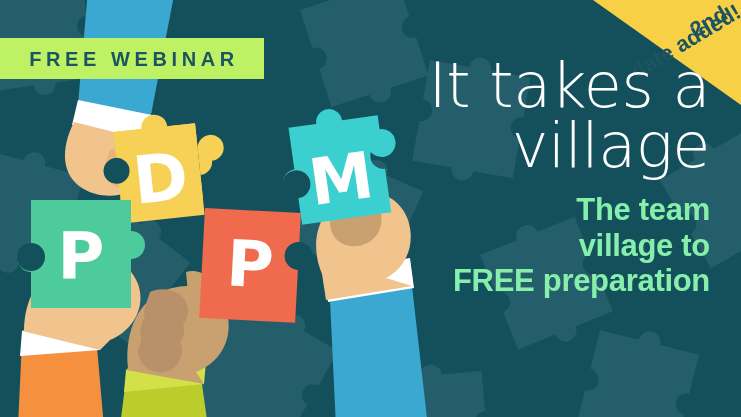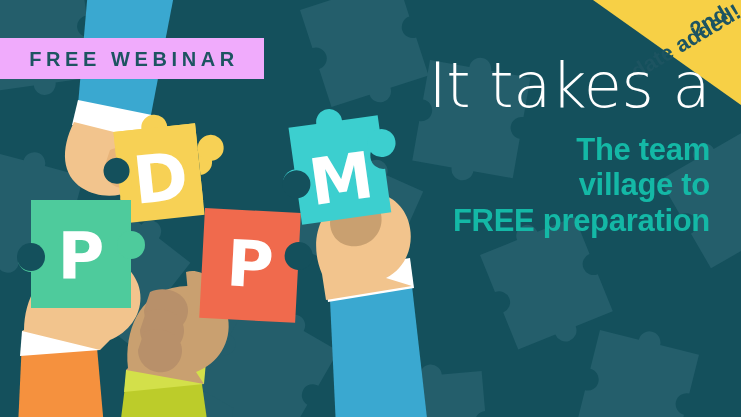--- a/index.html
+++ b/index.html
@@ -8,42 +8,42 @@
     position:relative;width:741px;height:417px;overflow:hidden;
     background:#14505c;
   }
   
   #bg-pattern{position:absolute;inset:0;}
   
   #illustration{position:absolute;left:0;top:0;width:430px;height:417px;}
   
   #free-webinar-badge{
     position:absolute;left:0px;top:38px;width:264px;height:41px;
-    background:#f0abfc;display:flex;align-items:center;justify-content:center;
+    background:#bef264;display:flex;align-items:center;justify-content:center;
   }
   #free-webinar-badge .label{
     color:#1d5461;font-size:20px;font-weight:bold;letter-spacing:4.6px;
     line-height:1;padding-left:4px;
   }
   
   #corner-ribbon{position:absolute;right:0;top:0;width:160px;height:105px;}
   #corner-ribbon .rib-text{
     position:absolute;color:#1d5461;font-weight:bold;line-height:1.05;
     text-align:center;
   }
   
   #right-text{
     position:absolute;right:31px;top:56px;width:420px;text-align:right;
   }
   .headline{
     color:#ffffff;font-size:62px;line-height:0.97;font-weight:300;
     letter-spacing:-0.5px;font-family:"DejaVu Sans", sans-serif;
   }
   #subhead{
-    margin-top:16px;color:#14b8a6;font-size:31px;line-height:1.14;
+    margin-top:16px;color:#86efac;font-size:31px;line-height:1.14;
     font-weight:bold;letter-spacing:-0.3px;
   }
   #datetime{
     margin-top:22px;color:#ffffff;font-size:19px;line-height:1.32;
     font-weight:bold;letter-spacing:0.2px;
   }
   .nowrap{white-space:nowrap;}
 </style>
 </head>
 <body>
@@ -181,20 +181,21 @@
       <path d="M160,0 L160,105 L12,0 Z" fill="#f7d046"></path>
     </svg>
     <div class="rib-text" style="right:13px;top:10px;font-size:22px;transform:rotate(-31deg);">2nd</div>
     <div class="rib-text" style="right:-6px;top:30px;font-size:22px;transform:rotate(-31deg);">date added!</div>
   </div>
 
   <div id="right-text">
 
     <div>
       <div class="headline">It takes a</div>
+      <div class="headline">village</div>
     </div>
 
     <div id="subhead">
       <div class="nowrap">The team</div>
       <div class="nowrap">village to</div>
       <div class="nowrap">FREE preparation</div>
     </div>
 
   </div>
 

